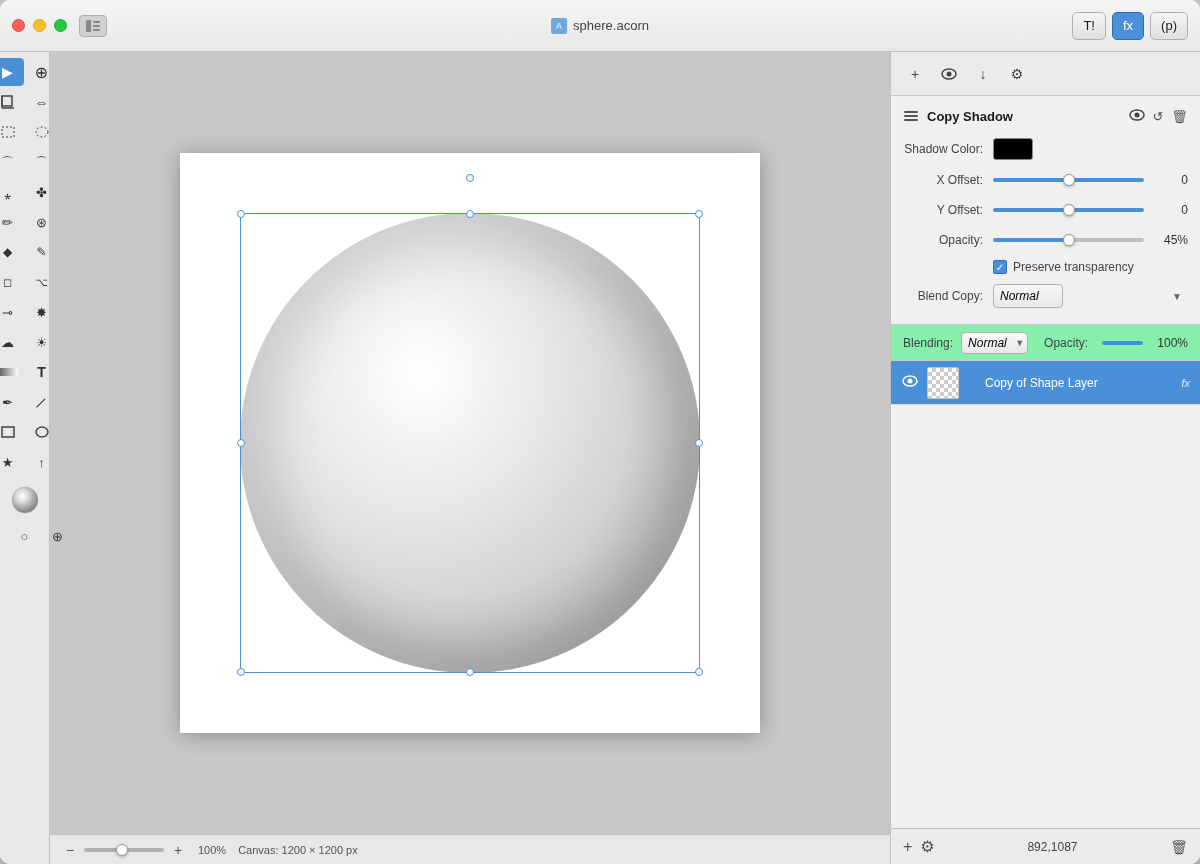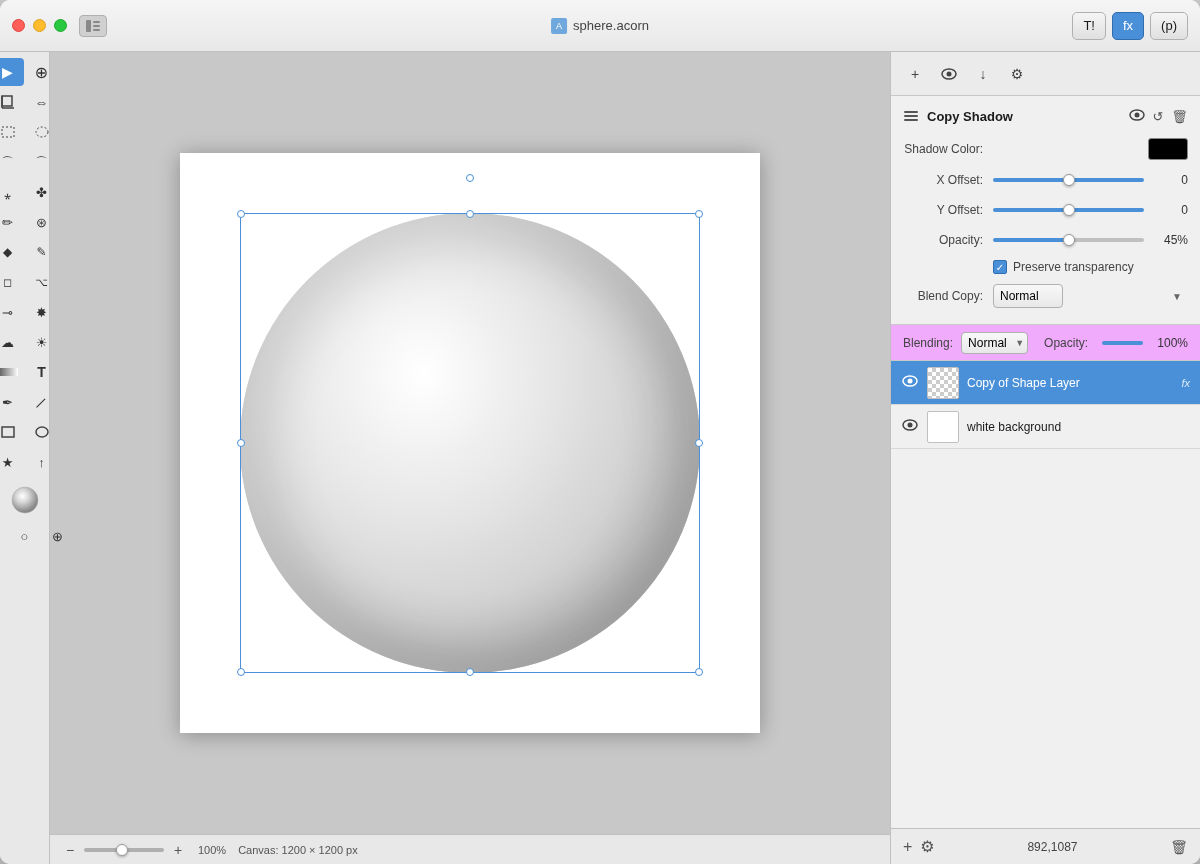--- a/index.html
+++ b/index.html
@@ -334,21 +334,20 @@
     .fh-icon {
       font-size: 13px;
       cursor: pointer;
       color: #555;
     }
 
     .param-row {
       display: flex;
       align-items: center;
       margin-bottom: 10px;
-      justify-content: space-between;
     }
     .param-label {
       width: 90px;
       text-align: right;
       font-size: 12px;
       color: #444;
       padding-right: 10px;
       flex-shrink: 0;
     }
     .param-color {
@@ -466,21 +465,21 @@
     }
 
     
     .blending-bar {
       height: 36px;
       display: flex;
       align-items: center;
       padding: 0 12px;
       gap: 8px;
       border-bottom: 1px solid #c8c8c8;
-      background: #f0abfc;
+      background: #86efac;
     }
     .blending-label {
       font-size: 12px;
       color: #444;
     }
     .blending-select-wrapper {
       position: relative;
     }
     .blending-select {
       height: 22px;
@@ -564,21 +563,21 @@
         linear-gradient(-45deg, #ccc 25%, transparent 25%),
         linear-gradient(45deg, transparent 75%, #ccc 75%),
         linear-gradient(-45deg, transparent 75%, #ccc 75%);
       background-size: 8px 8px;
       background-position: 0 0, 0 4px, 4px -4px, -4px 0px;
     }
     .layer-name {
       flex: 1;
       font-size: 12px;
     }
-    .layer-item.selected .layer-name { color: white; }
+    .layer-item.selected .layer-name { color: white; margin-left: 18px; }
     .layer-fx {
       font-size: 11px;
       color: #888;
       font-style: italic;
     }
     .layer-item.selected .layer-fx { color: rgba(255,255,255,0.8); }
 
     
     .layers-bottom {
       height: 36px;
@@ -623,20 +622,21 @@
     }
     .sphere-shadow {
       position: absolute;
       inset: 0;
       border-radius: 50%;
       box-shadow: inset 0 0 60px 20px rgba(0,0,0,0.12);
     }
 
     select {
       font-family: -apple-system, BlinkMacSystemFont, 'Helvetica Neue', Arial, sans-serif;
+      font-style: italic;
     }
   </style>
 </head>
 <body>
 
 <div class="window">
 
   <div class="titlebar">
     <div class="traffic-lights">
       <div class="traffic-light tl-red"></div>
@@ -954,30 +954,20 @@
               <ellipse cx="8" cy="6" rx="7" ry="5" stroke="white" stroke-width="1.5" fill="none"></ellipse>
               <circle cx="8" cy="6" r="2.5" fill="white"></circle>
             </svg>
           </span>
           <div class="layer-thumbnail layer-thumbnail-checkered"></div>
           <span class="layer-name">Copy of Shape Layer</span>
           <span class="layer-fx">fx</span>
         </div>
 
 
-        <div class="layer-item">
-          <span class="layer-eye">
-            <svg width="16" height="12" viewBox="0 0 16 12" fill="none">
-              <ellipse cx="8" cy="6" rx="7" ry="5" stroke="#444" stroke-width="1.5" fill="none"></ellipse>
-              <circle cx="8" cy="6" r="2.5" fill="#444"></circle>
-            </svg>
-          </span>
-          <div class="layer-thumbnail" style="background:white;"></div>
-          <span class="layer-name">white background</span>
-        </div>
       </div>
 
       <div class="layers-bottom">
         <span class="layers-bottom-btn">+</span>
         <span class="layers-bottom-btn">⚙</span>
         <span class="layers-bottom-coords">892,1087</span>
         <span class="layers-bottom-trash">🗑</span>
       </div>
 
     </div>

